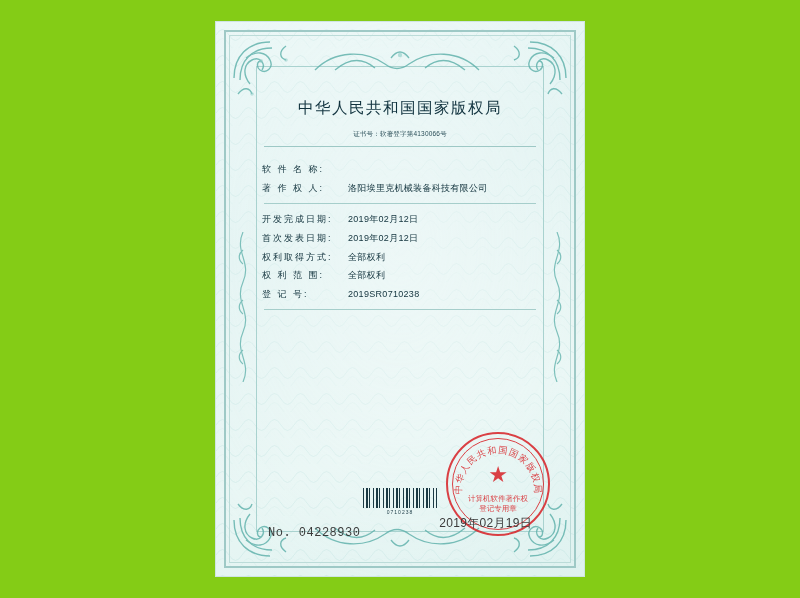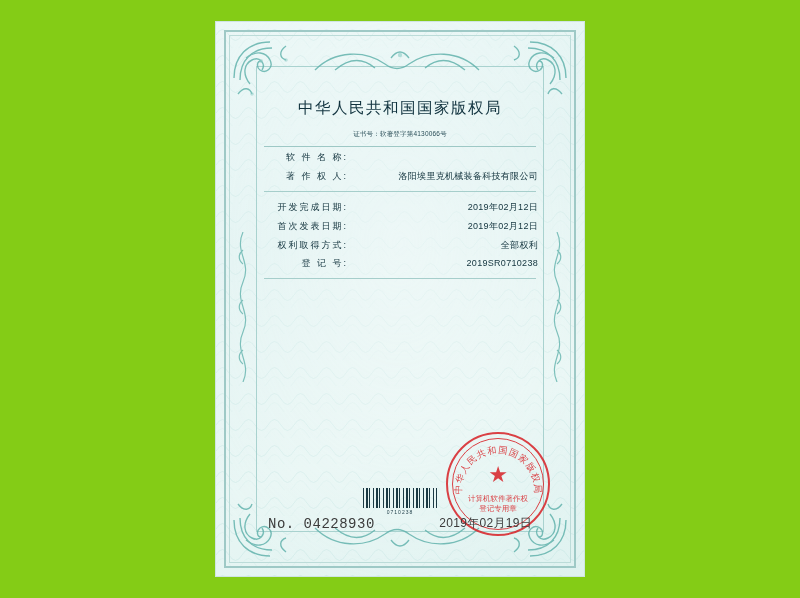--- a/index.html
+++ b/index.html
@@ -131,25 +131,24 @@
     color: #2a4e58;
     margin-top: 11px;
     letter-spacing: .2px;
   }
   .rule {
     height: 1px;
     background: #9dc8c5;
     margin: 7px 2px 0 2px;
   }
   .fields {
-    margin-top: 6px;
+    margin-top: 18px;
     font-size: 9px;
     color: #12333d;
     line-height: 1.1;
-    text-align: right;
   }
   .row {
     display: flex;
     align-items: flex-start;
     margin-bottom: 9px;
   }
   .row .lab {
     width: 86px;
     flex: 0 0 86px;
     letter-spacing: 2px;
@@ -253,22 +252,22 @@
     text-align: center;
     color: #d8272c;
     font-size: 7.5px;
     line-height: 1.35;
     font-family: Liberation Sans, sans-serif;
   }
 
   .serial {
     position: absolute;
     left: 52px;
-    bottom: 44px;
-    font-size: 14px;
+    bottom: 36px;
+    font-size: 12px;
     color: #3b3b3b;
     letter-spacing: .5px;
     font-family: "Liberation Mono", monospace;
   }
   .issue-date {
     position: absolute;
     right: 52px;
     bottom: 44px;
     font-size: 12px;
     color: #3b3b3b;
@@ -408,20 +407,24 @@
         <div class="row">
           <div class="lab">首次发表日期:</div>
           <div class="val">2019年02月12日</div>
         </div>
 
         <div class="row">
           <div class="lab">权利取得方式:</div>
           <div class="val">全部权利</div>
         </div>
 
+        <div class="row">
+          <div class="lab">权 利 范 围:</div>
+          <div class="val">全部权利</div>
+        </div>
 
         <div class="row">
           <div class="lab">登 记 号:</div>
           <div class="val">2019SR0710238</div>
         </div>
 
         <div class="sep2"></div>
       </div>
 
     </div>

